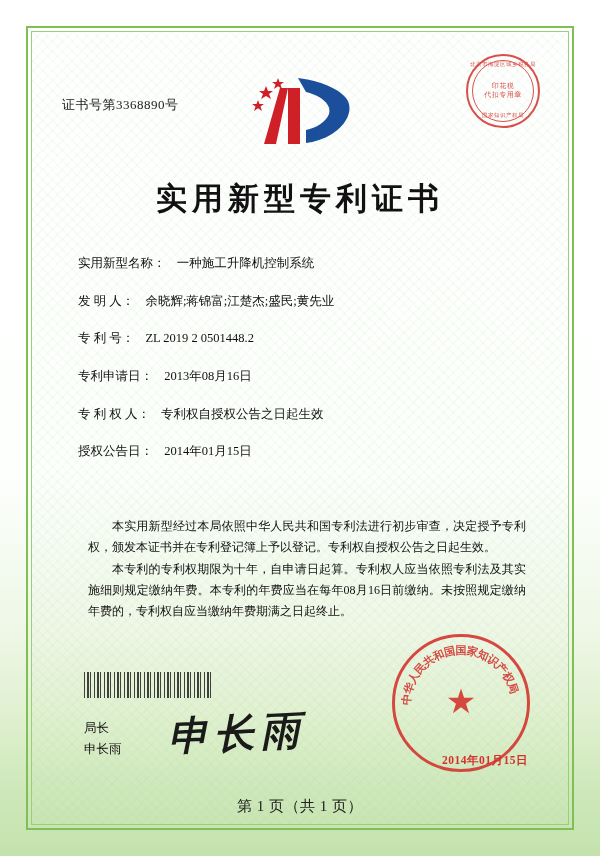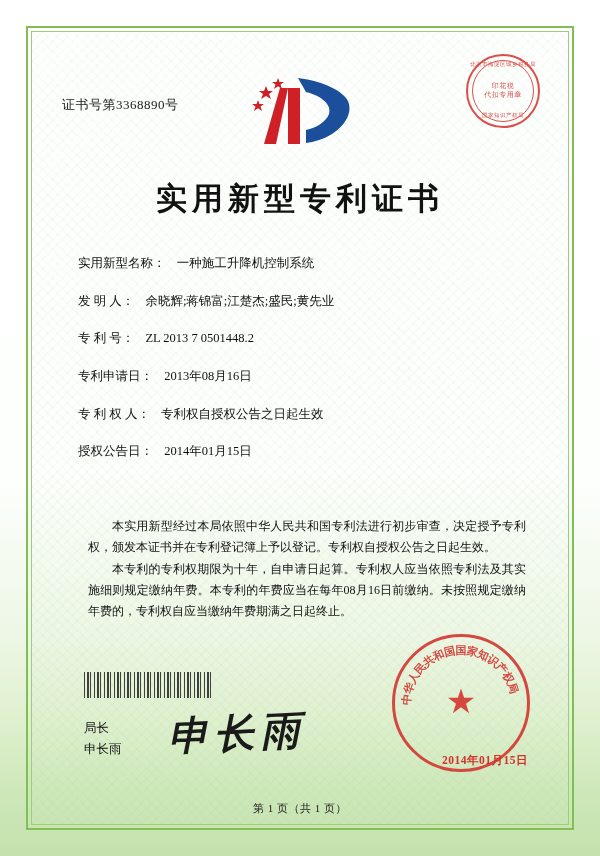--- a/index.html
+++ b/index.html
@@ -261,21 +261,21 @@
     font-weight: bold;
   }
 
   
   .footer {
     position: absolute;
     left: 0;
     bottom: 40px;
     width: 100%;
     text-align: center;
-    font-size: 11px;
+    font-size: 15px;
     color: #222;
     letter-spacing: 0.5px;
   }
 </style>
 </head>
 <body>
 
 <div class="page">
 
   <div class="border-outer"></div>
@@ -313,21 +313,21 @@
     <div class="field-row">
       <span class="field-label">实用新型名称：</span>
       <span class="field-value">一种施工升降机控制系统</span>
     </div>
     <div class="field-row">
       <span class="field-label">发 明 人：</span>
       <span class="field-value">余晓辉;蒋锦富;江楚杰;盛民;黄先业</span>
     </div>
     <div class="field-row">
       <span class="field-label">专 利 号：</span>
-      <span class="field-value">ZL 2013 7 0501448.2</span>
+      <span class="field-value">ZL 2019 2 0501448.2</span>
     </div>
     <div class="field-row">
       <span class="field-label">专利申请日：</span>
       <span class="field-value">2013年08月16日</span>
     </div>
     <div class="field-row">
       <span class="field-label">专 利 权 人：</span>
       <span class="field-value">专利权自授权公告之日起生效</span>
     </div>
     <div class="field-row">

